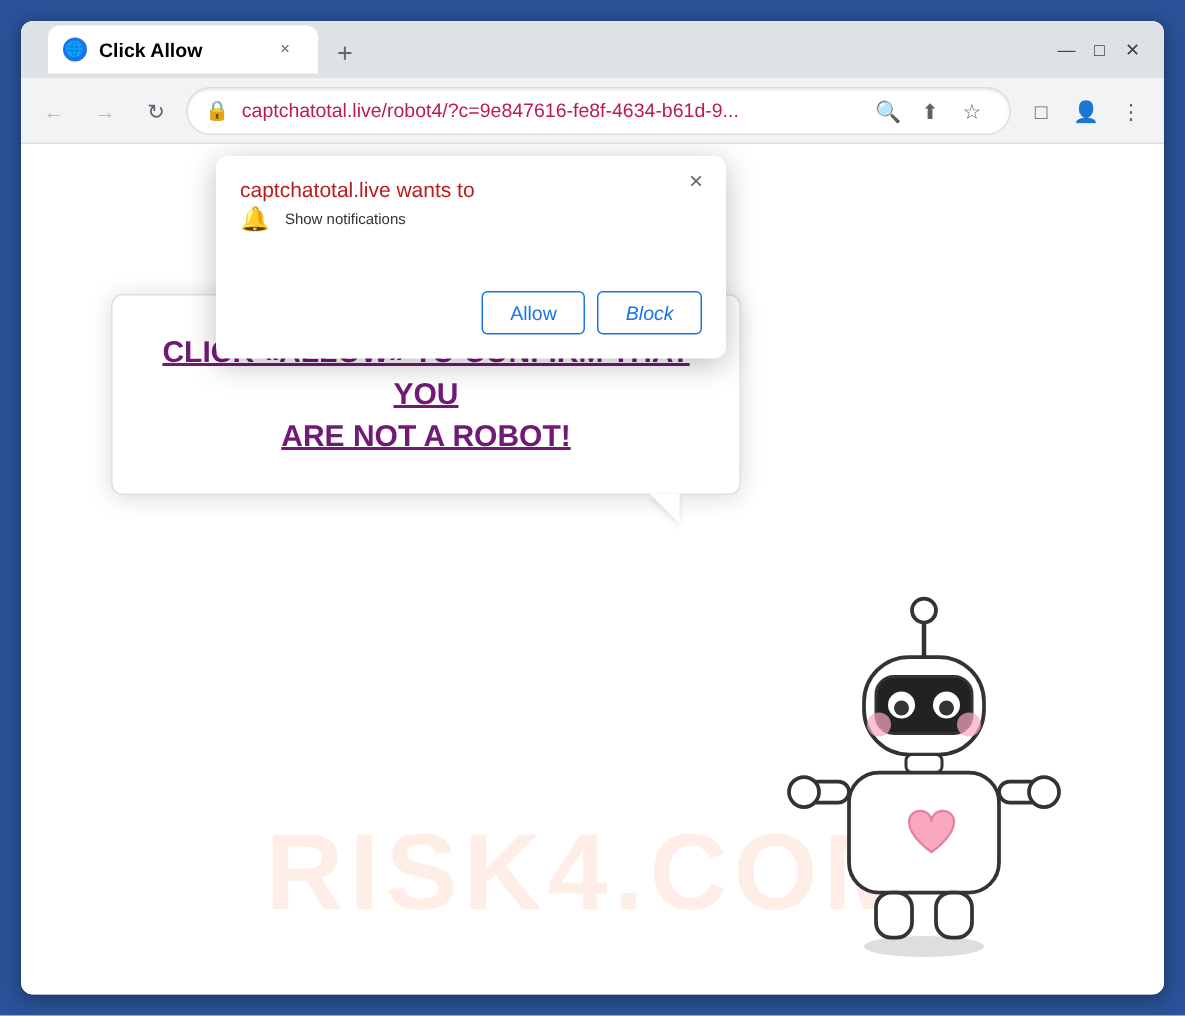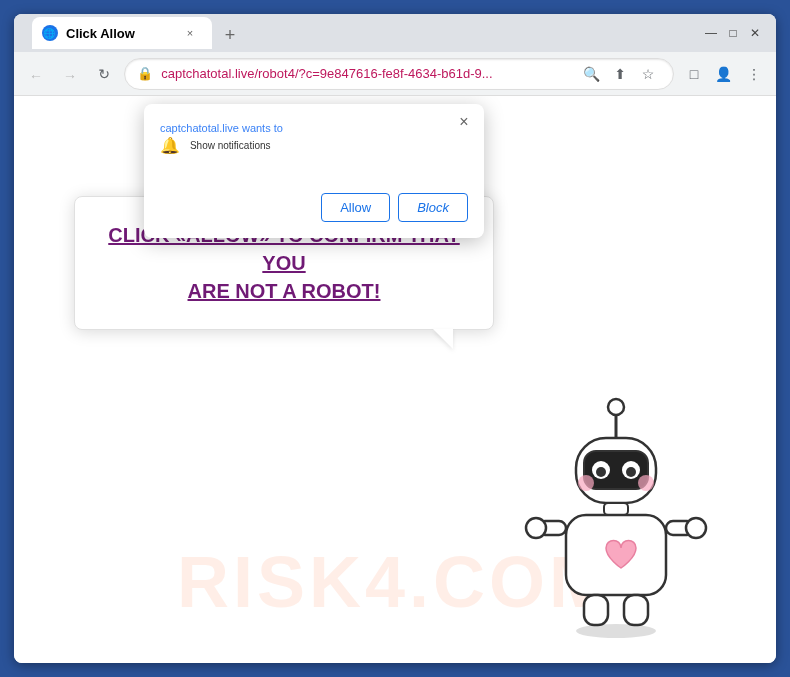--- a/index.html
+++ b/index.html
@@ -227,22 +227,22 @@
       font-size: 16px;
       color: #666;
       cursor: pointer;
       width: 20px;
       height: 20px;
       display: flex;
       align-items: center;
       justify-content: center;
     }
     .popup-title {
-      font-size: 11px;
-      color: #3b82f6;
+      font-size: 14px;
+      color: #b91c1c;
     }
     .popup-notification-row {
       display: flex;
       align-items: center;
       gap: 10px;
       margin-bottom: 16px;
     }
     .bell-icon {
       font-size: 16px;
       color: #444;

